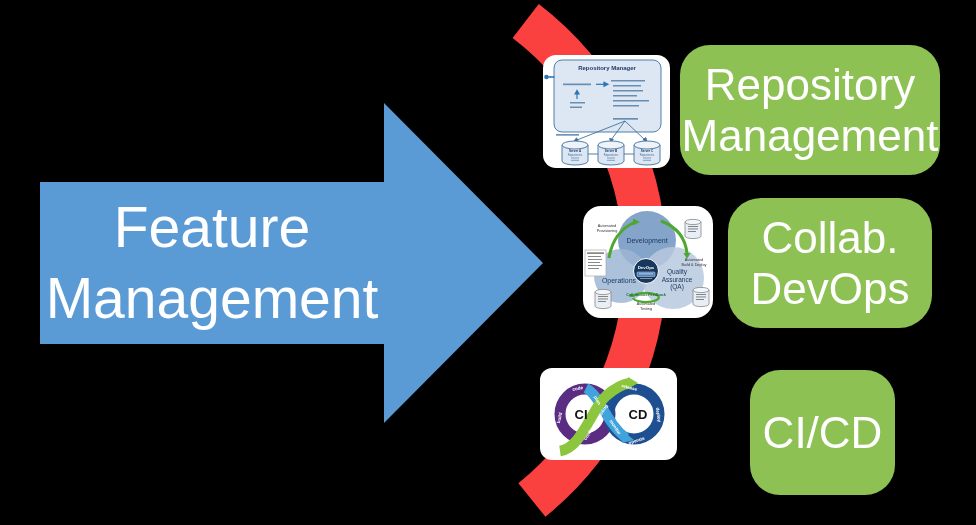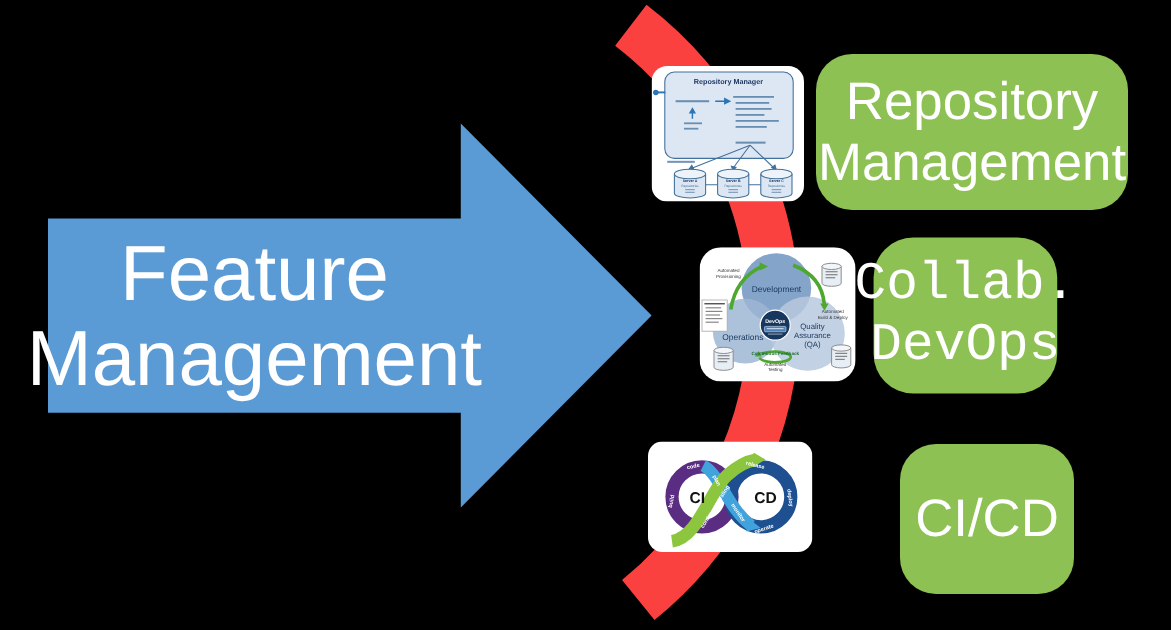--- a/index.html
+++ b/index.html
@@ -2,27 +2,27 @@
 <html><head>
 <meta charset="utf-8">
 <style>
   html,body{margin:0;padding:0;background:#000;}
   #stage{position:relative;width:976px;height:525px;background:#000;overflow:hidden;
          font-family:"Liberation Sans", sans-serif;}
   svg{position:absolute;left:0;top:0;}
   .abs{position:absolute;}
   
   #arrow-text{left:40px;top:182px;width:344px;height:162px;display:flex;flex-direction:column;
-              align-items:center;justify-content:center;color:#fff;font-size:65px;line-height:71px;
+              align-items:center;justify-content:center;color:#fff;font-size:57px;line-height:71px;
               text-align:center;letter-spacing:0px;}
   
   .green-box{background:#8DC153;border-radius:30px;color:#fff;display:flex;flex-direction:column;
              align-items:center;justify-content:center;font-size:44px;line-height:51px;text-align:center;}
   #box-repo{left:680px;top:45px;width:260px;height:130px;}
-  #box-devops{left:728px;top:198px;width:153px;height:130px;border-radius:33px;font-family:Liberation Mono, monospace;}
+  #box-devops{left:728px;top:198px;width:204px;height:130px;border-radius:33px;}
   #box-cicd{left:750px;top:370px;width:145px;height:125px;}
   
   .thumb{position:absolute;background:transparent;}
 </style>
 </head>
 <body>
 
 <div id="stage">
 
   <svg width="976" height="525" viewBox="0 0 976 525">

